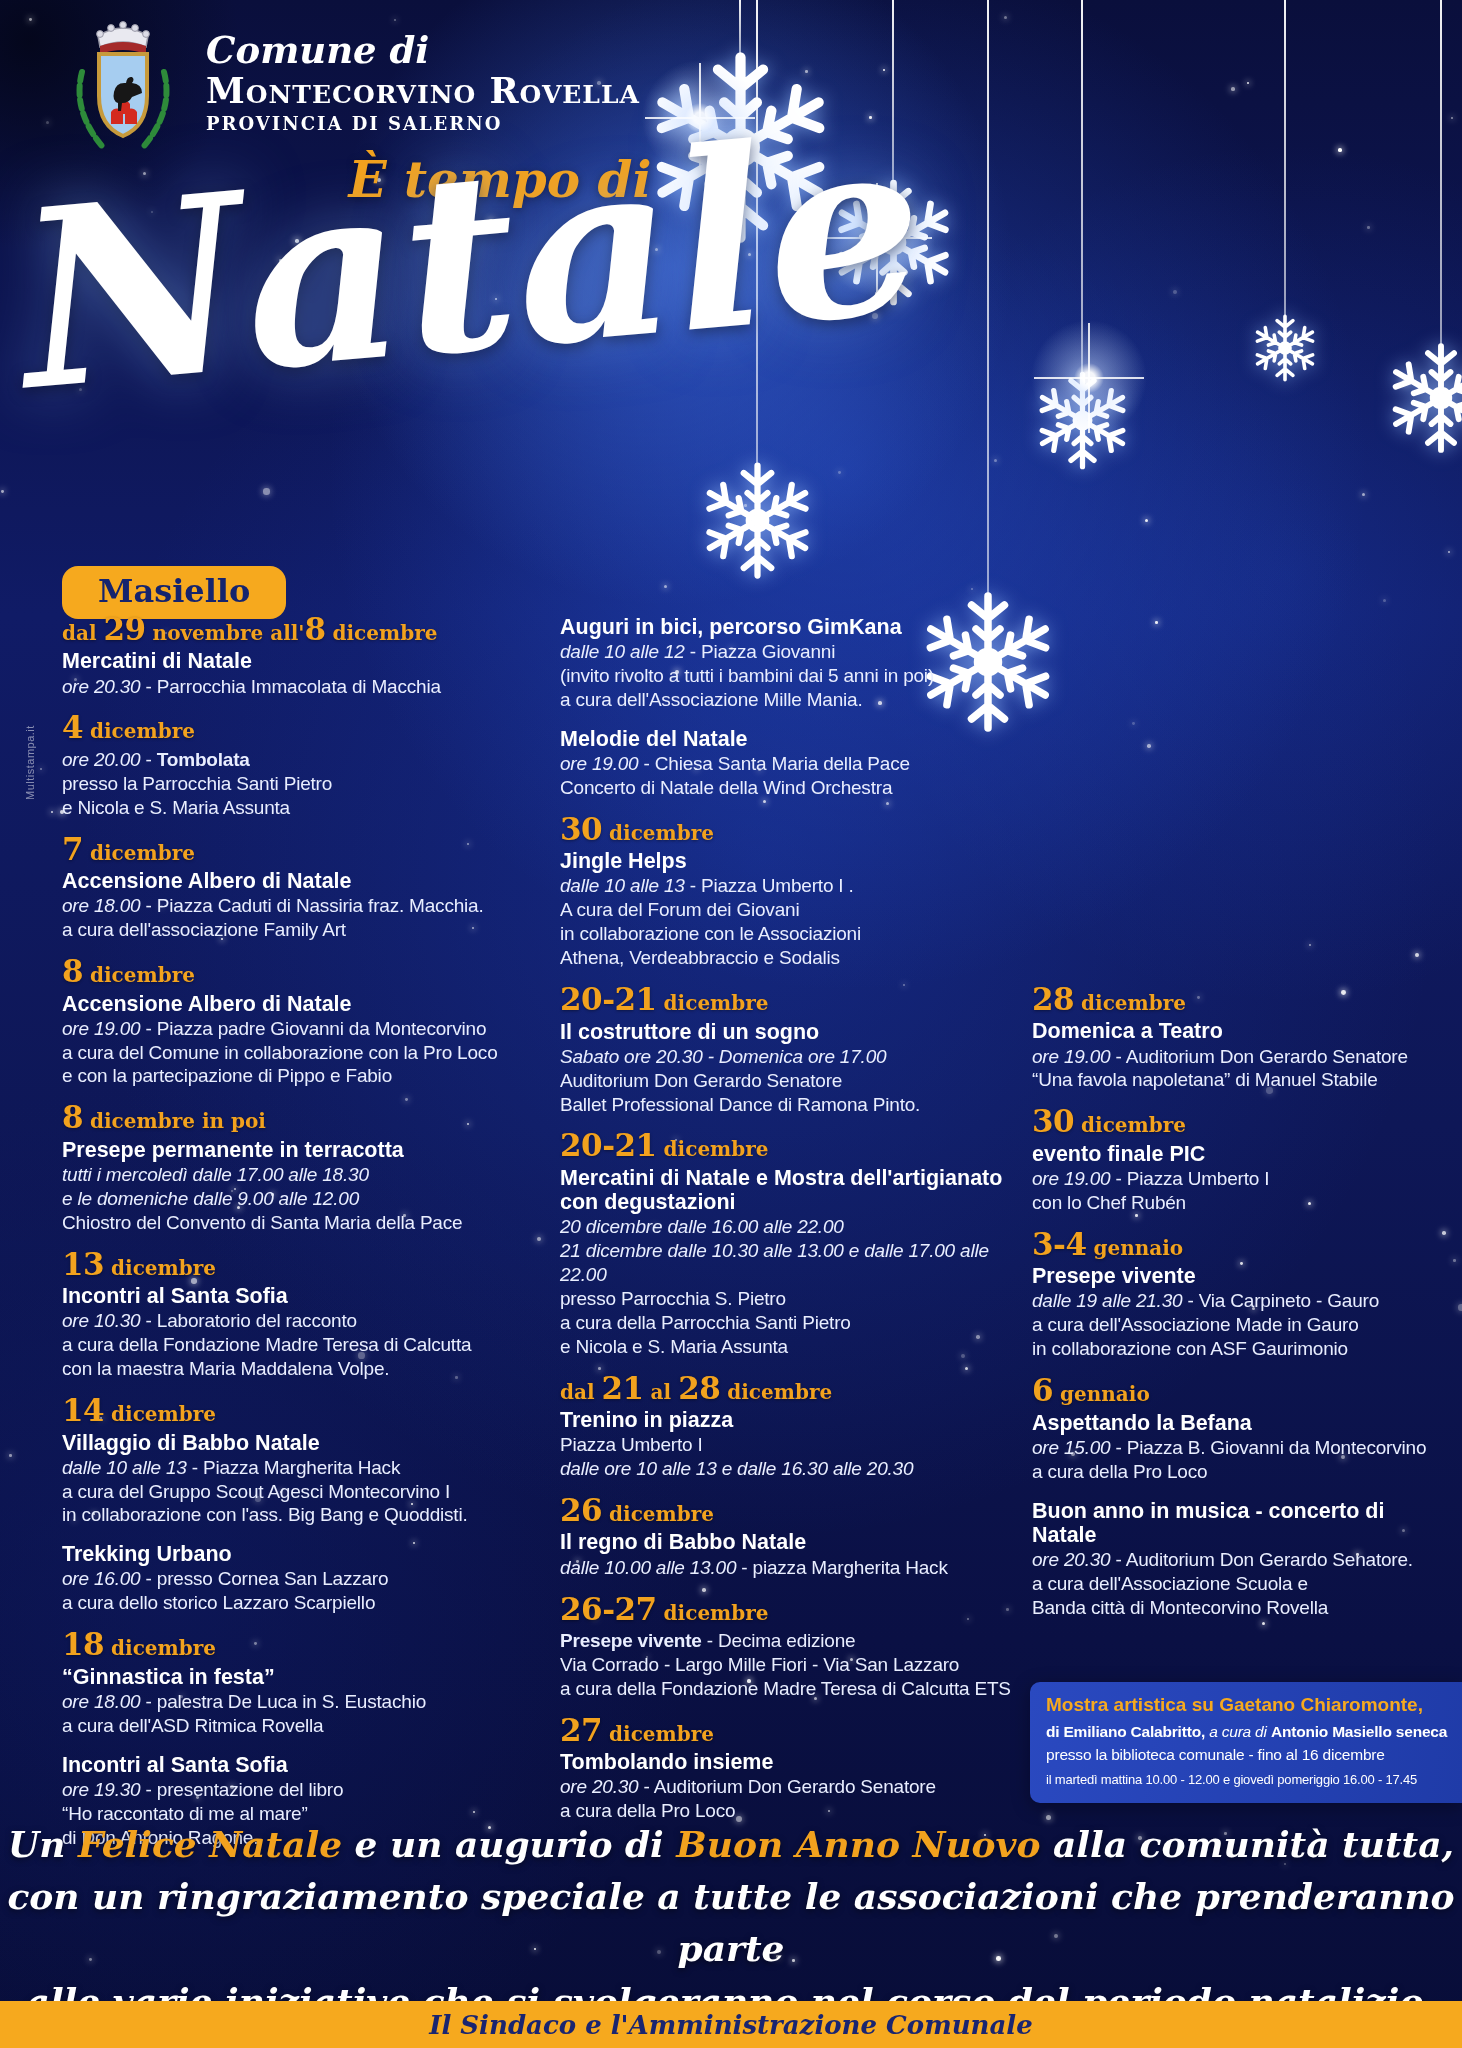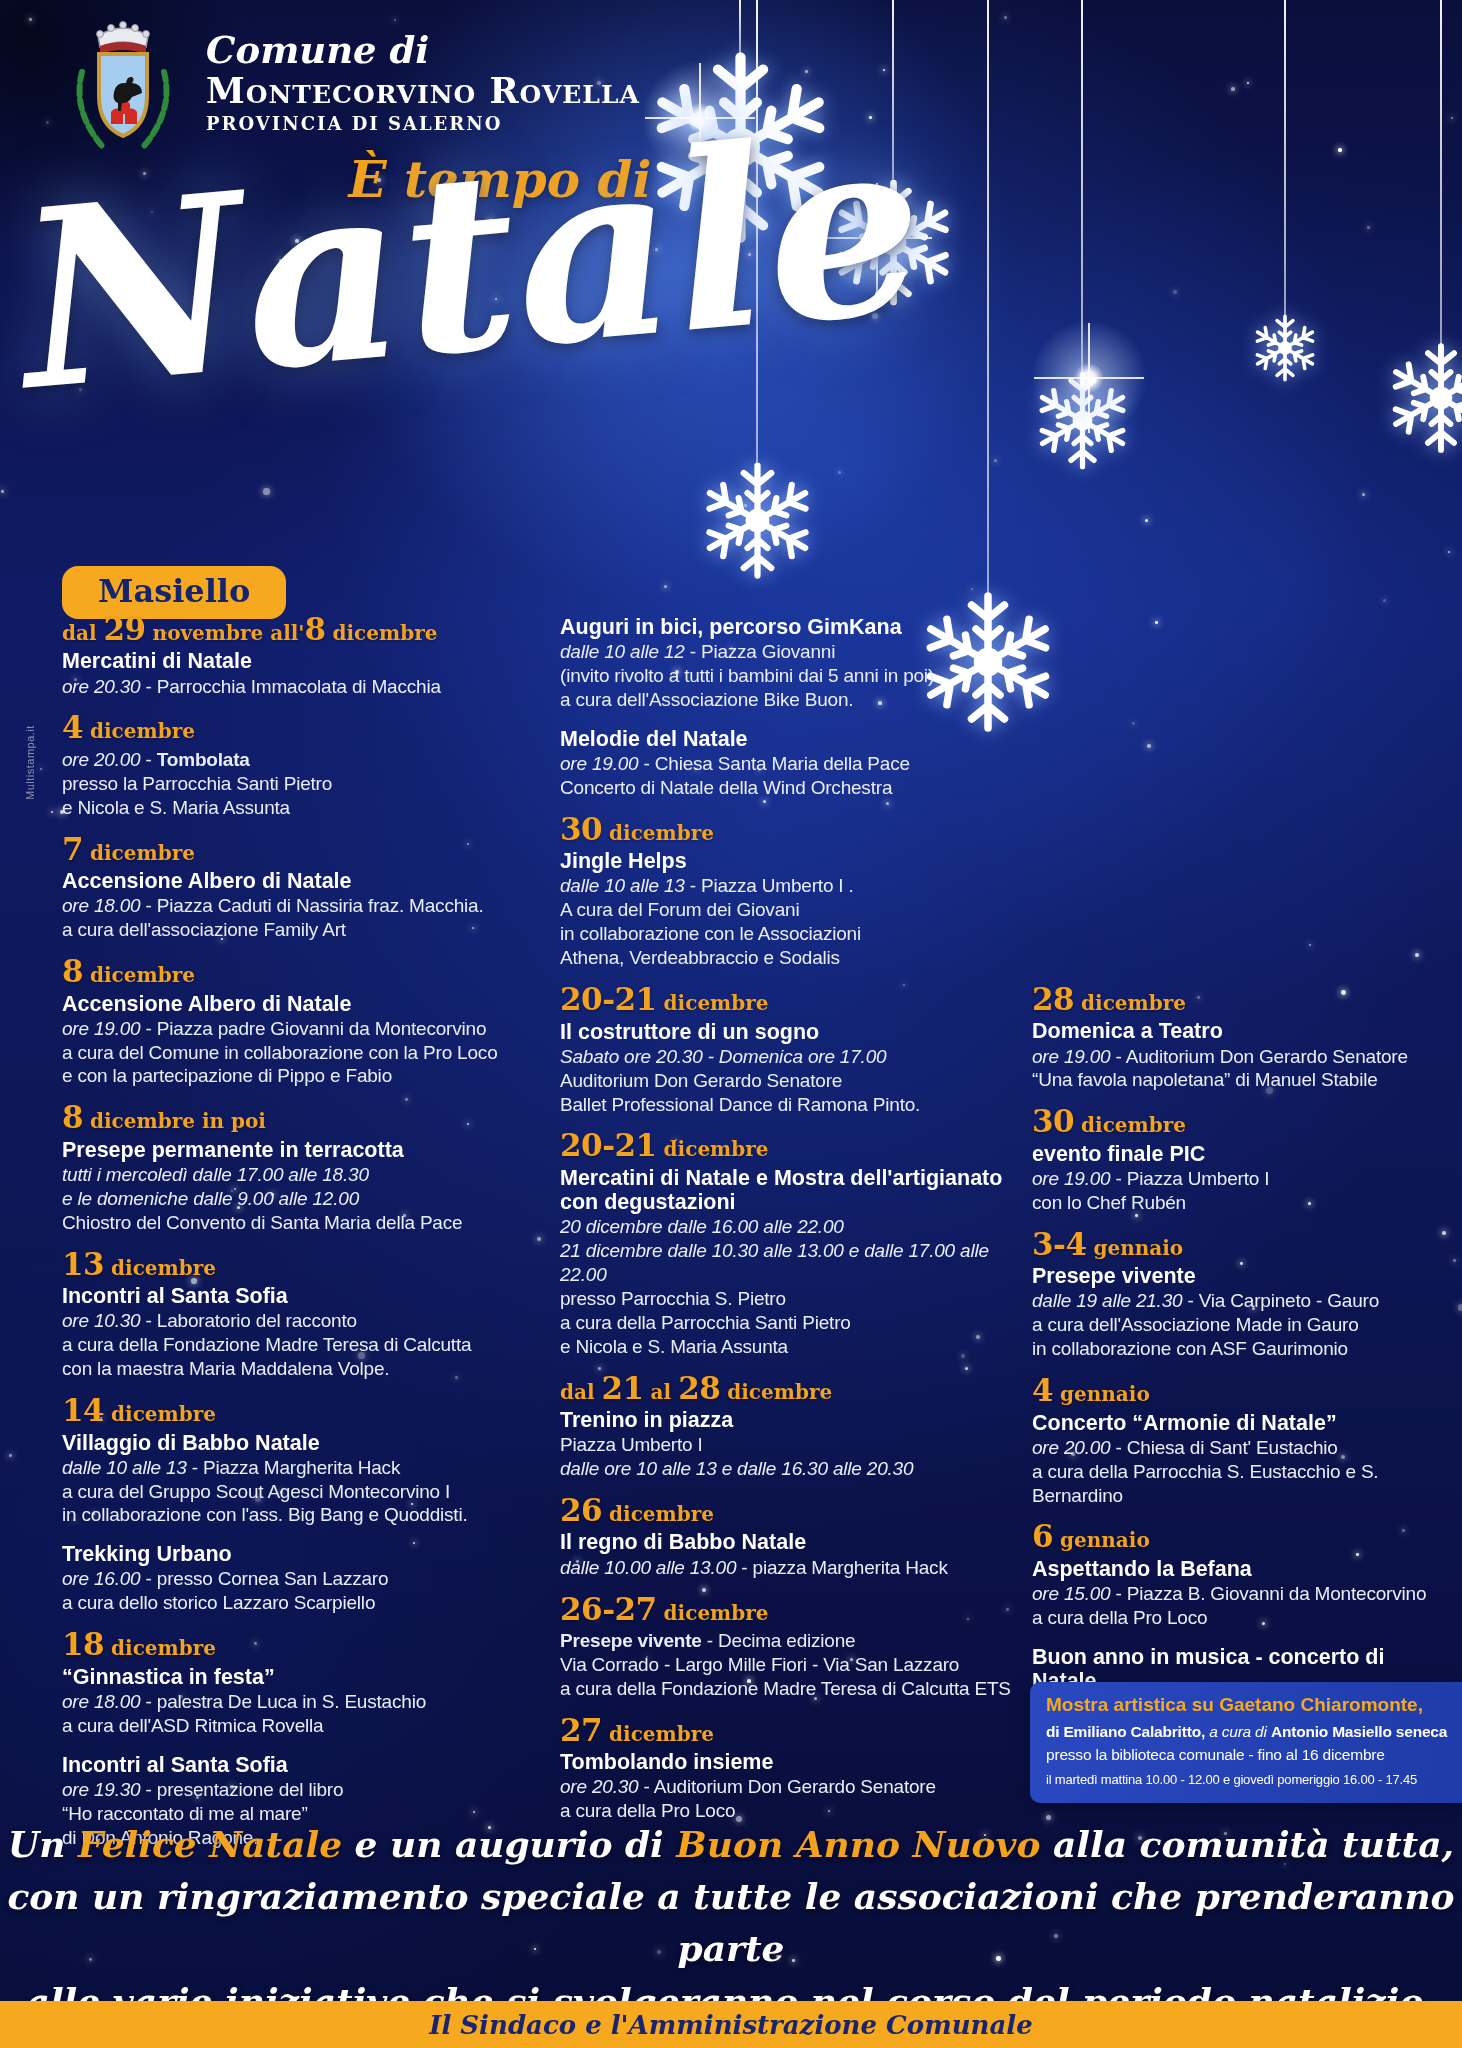--- a/index.html
+++ b/index.html
@@ -362,21 +362,21 @@
           <p class="ev-line"><span class="it">ore 19.30</span><span> - presentazione del libro</span></p>
           <p class="ev-line"><span>“Ho raccontato di me al mare”</span></p>
           <p class="ev-line"><span>di Don Antonio Ragone.</span></p>
         </div>
       </div>
     <div class="col" id="col-middle">
         <div class="ev">
           <div class="ev-title">Auguri in bici, percorso GimKana</div>
           <p class="ev-line"><span class="it">dalle 10 alle 12</span><span> - Piazza Giovanni</span></p>
           <p class="ev-line"><span>(invito rivolto a tutti i bambini dai 5 anni in poi)</span></p>
-          <p class="ev-line"><span>a cura dell'Associazione Bike Buon.</span></p>
+          <p class="ev-line"><span>a cura dell'Associazione Mille Mania.</span></p>
         </div>
         <div class="ev">
           <div class="ev-title">Melodie del Natale</div>
           <p class="ev-line"><span class="it">ore 19.00</span><span> - Chiesa Santa Maria della Pace</span></p>
           <p class="ev-line"><span>Concerto di Natale della Wind Orchestra</span></p>
         </div>
         <div class="ev">
           <div class="ev-date"><span class="date-num">30</span><span> dicembre</span></div>
           <div class="ev-title">Jingle Helps</div>
           <p class="ev-line"><span class="it">dalle 10 alle 13</span><span> - Piazza Umberto I .</span></p>
@@ -436,26 +436,20 @@
           <div class="ev-title">evento finale PIC</div>
           <p class="ev-line"><span class="it">ore 19.00</span><span> - Piazza Umberto I</span></p>
           <p class="ev-line"><span>con lo Chef Rubén</span></p>
         </div>
         <div class="ev">
           <div class="ev-date"><span class="date-num">3-4</span><span> gennaio</span></div>
           <div class="ev-title">Presepe vivente</div>
           <p class="ev-line"><span class="it">dalle 19 alle 21.30</span><span> - Via Carpineto - Gauro</span></p>
           <p class="ev-line"><span>a cura dell'Associazione Made in Gauro</span></p>
           <p class="ev-line"><span>in collaborazione con ASF Gaurimonio</span></p>
-        </div>
-        <div class="ev">
-          <div class="ev-date"><span class="date-num">4</span><span> gennaio</span></div>
-          <div class="ev-title">Concerto “Armonie di Natale”</div>
-          <p class="ev-line"><span class="it">ore 20.00</span><span> - Chiesa di Sant' Eustachio</span></p>
-          <p class="ev-line"><span>a cura della Parrocchia S. Eustacchio e S. Bernardino</span></p>
         </div>
         <div class="ev">
           <div class="ev-date"><span class="date-num">6</span><span> gennaio</span></div>
           <div class="ev-title">Aspettando la Befana</div>
           <p class="ev-line"><span class="it">ore 15.00</span><span> - Piazza B. Giovanni da Montecorvino</span></p>
           <p class="ev-line"><span>a cura della Pro Loco</span></p>
         </div>
         <div class="ev">
           <div class="ev-title">Buon anno in musica - concerto di Natale</div>
           <p class="ev-line"><span class="it">ore 20.30</span><span> - Auditorium Don Gerardo Senatore.</span></p>

